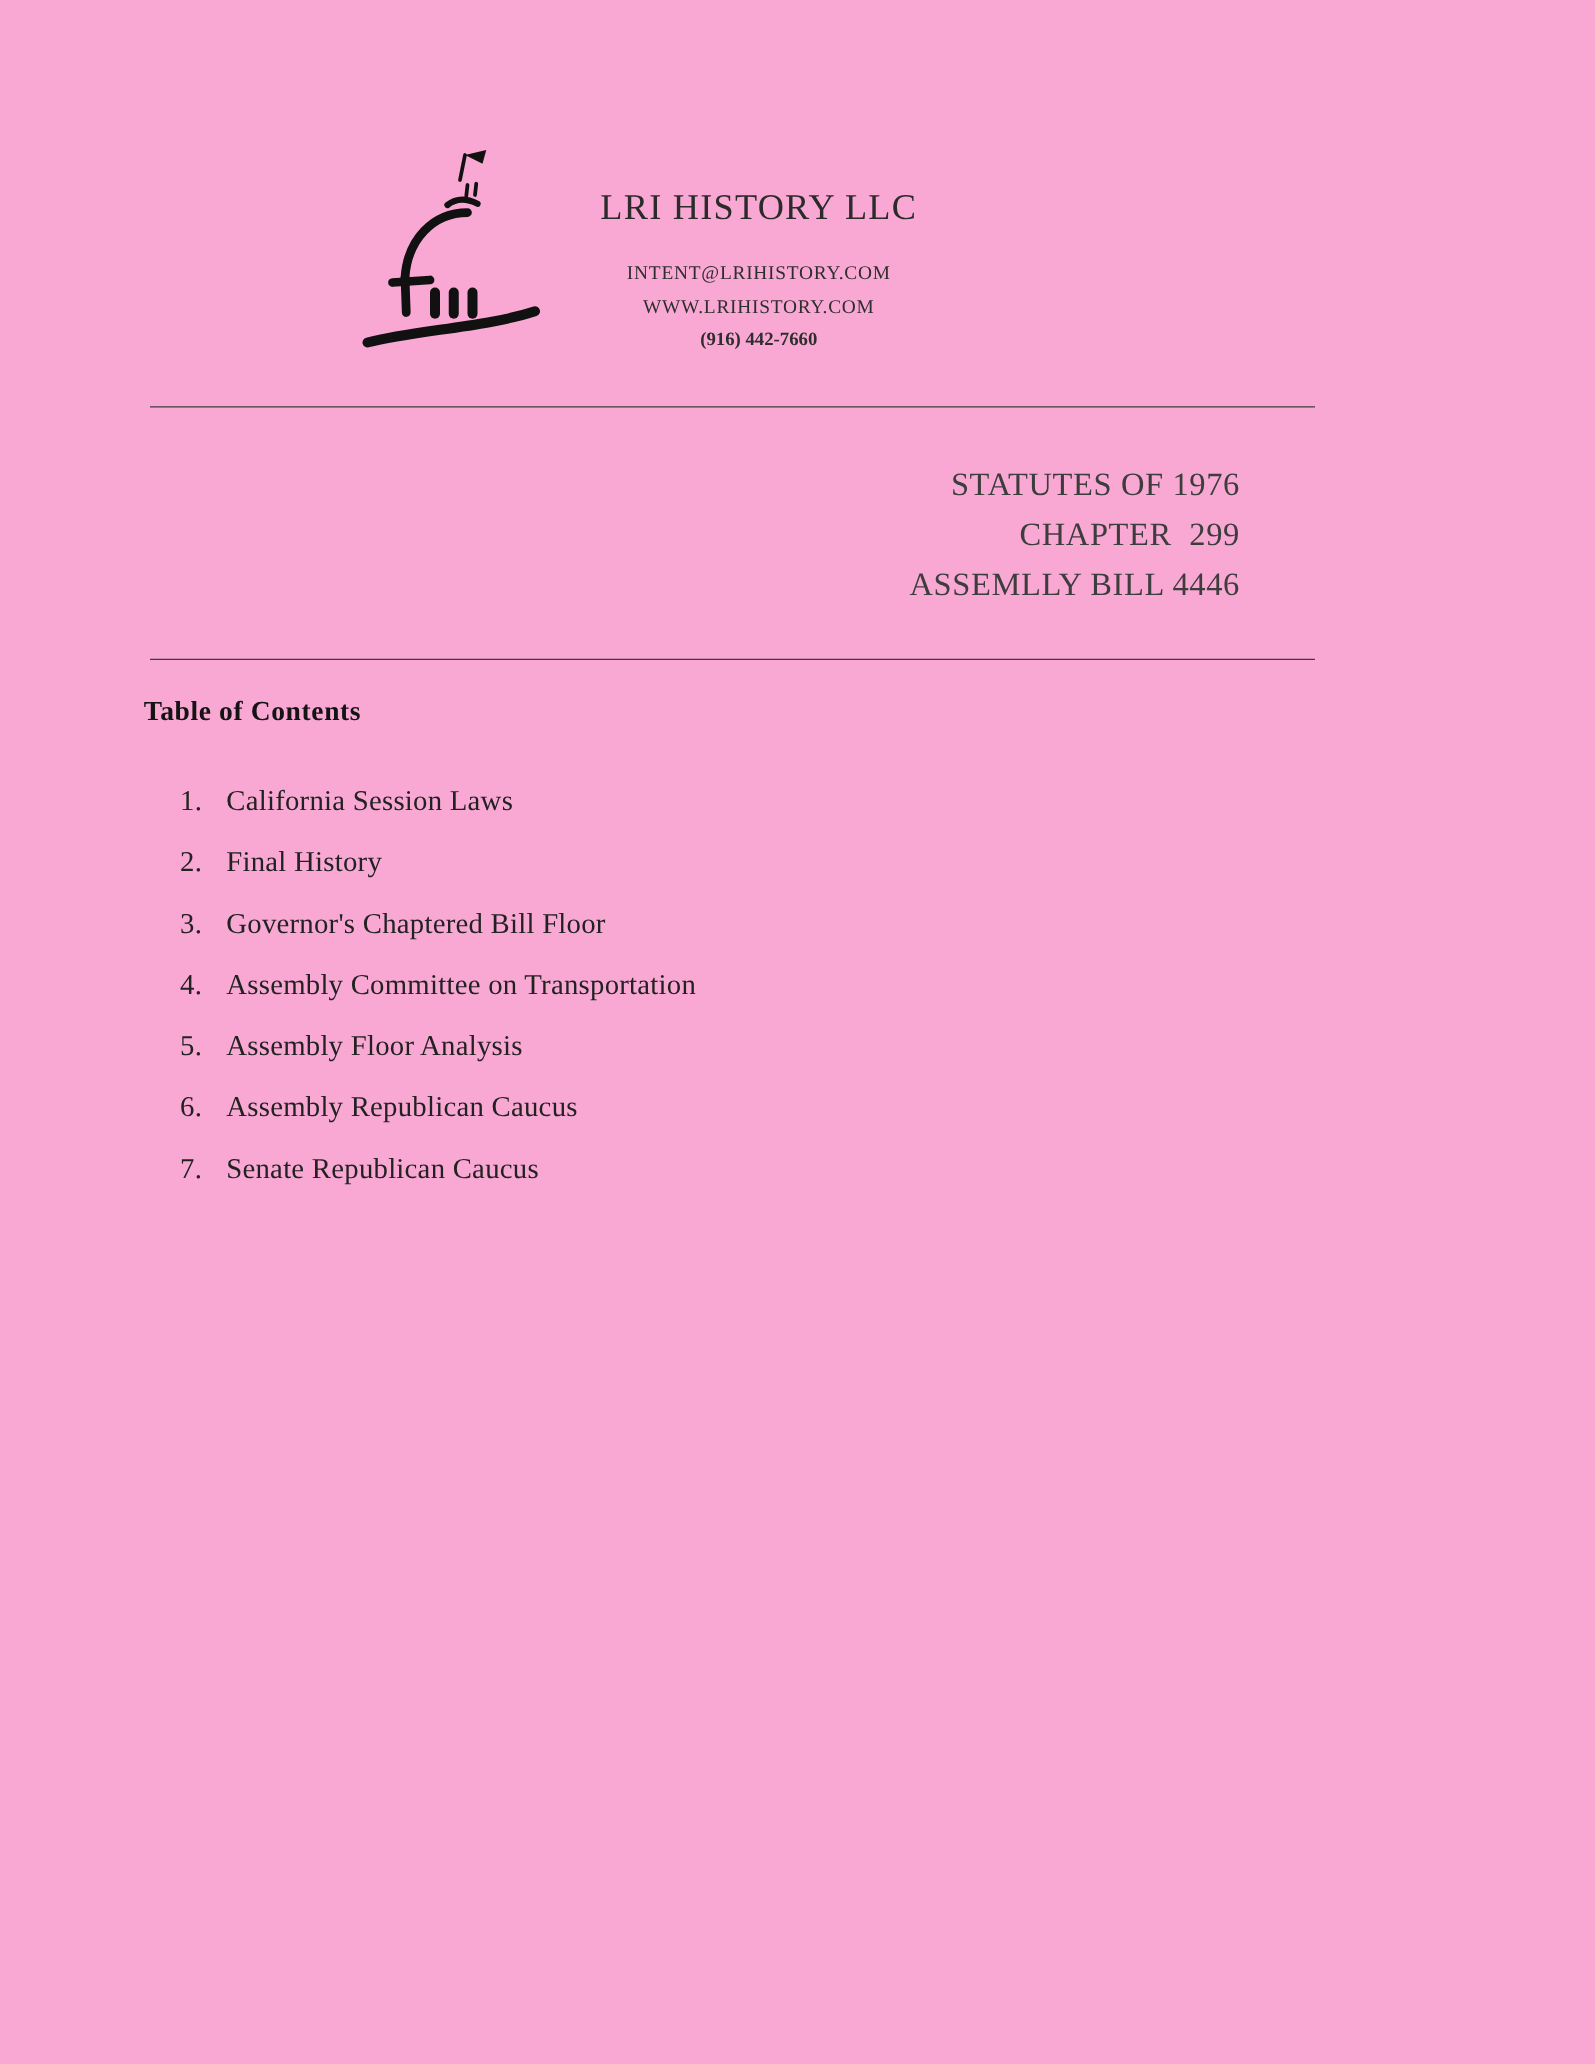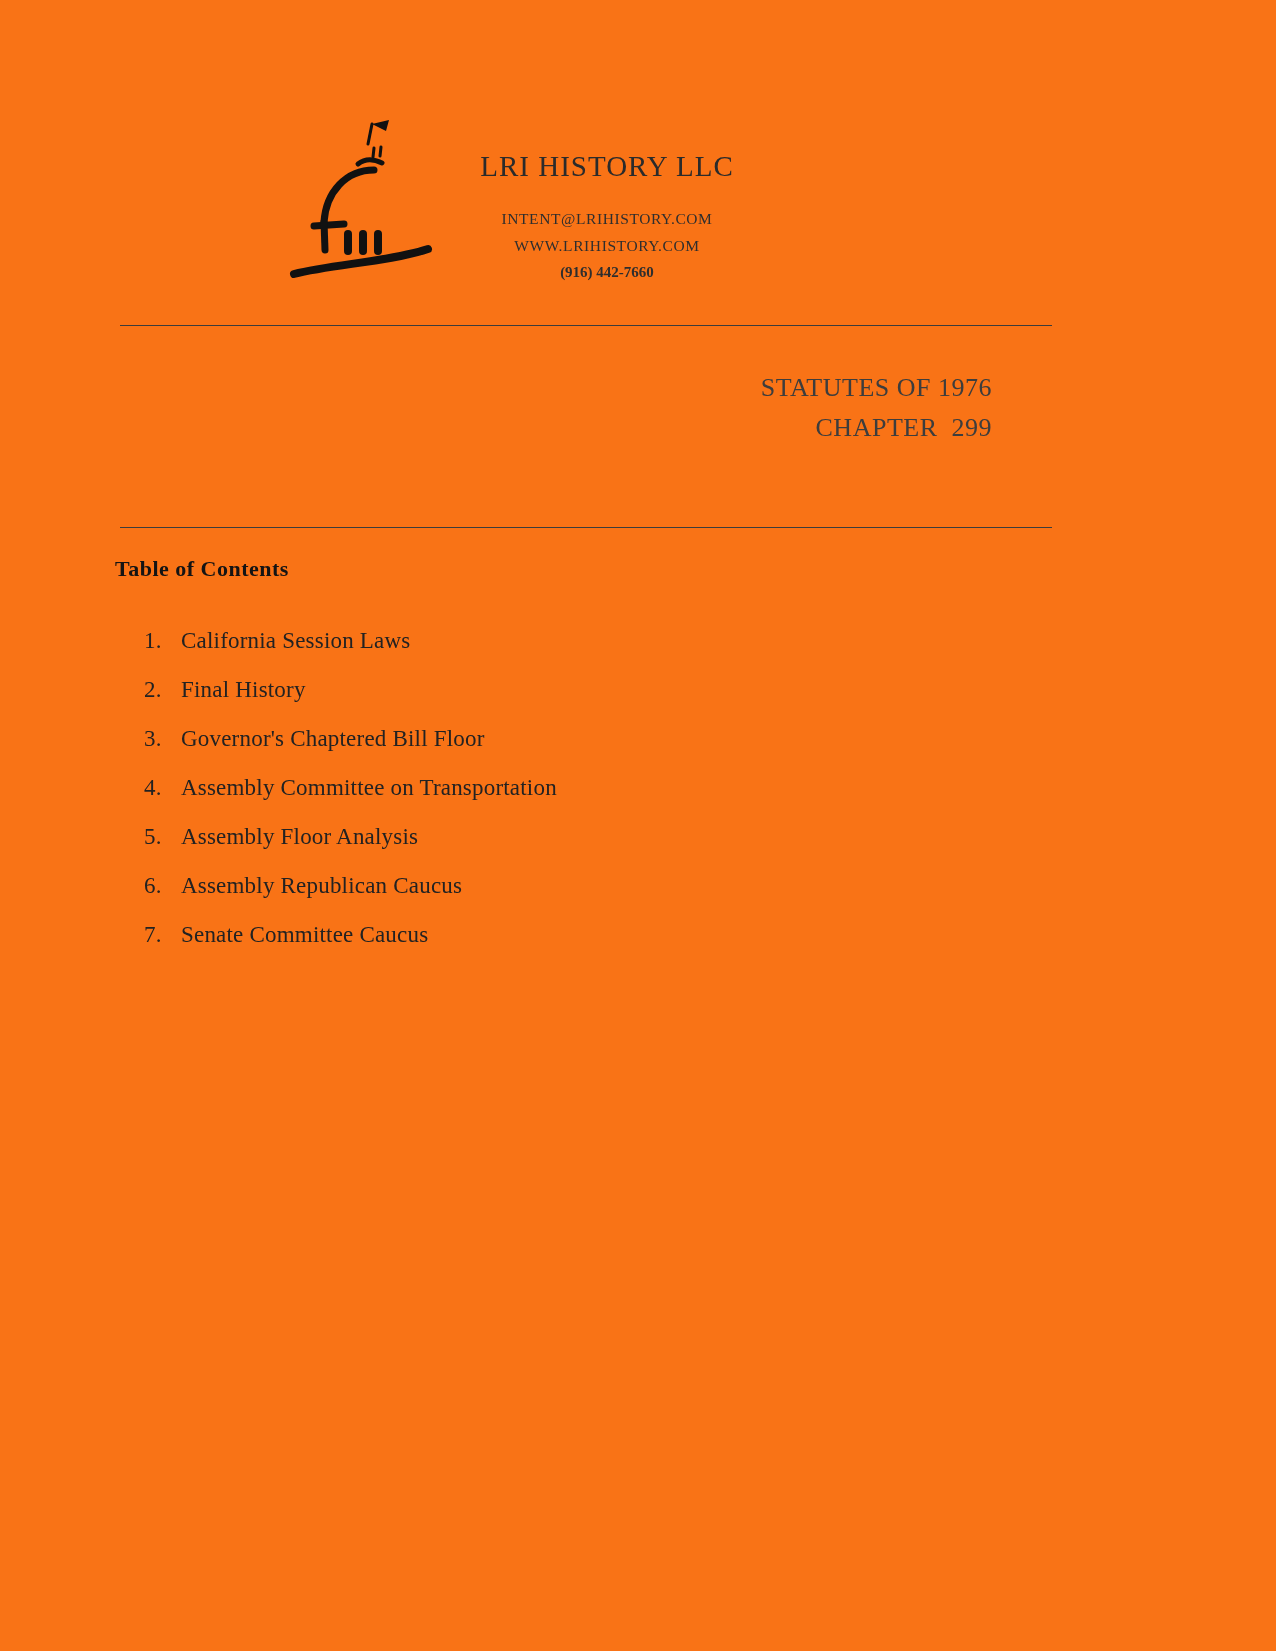--- a/index.html
+++ b/index.html
@@ -4,21 +4,21 @@
 <style>
   html, body {
     margin: 0;
     padding: 0;
     background: #ffffff;
   }
   .page {
     position: relative;
     width: 1276px;
     height: 1651px;
-    background: #f97316;
+    background: #f9a8d4;
     font-family: "Liberation Serif", "DejaVu Serif", serif;
     color: #1f1f1f;
     overflow: hidden;
   }
 
   
   .logo {
     position: absolute;
     left: 288px;
     top: 118px;
@@ -147,20 +147,21 @@
     <div class="header-email">INTENT@LRIHISTORY.COM</div>
     <div class="header-site">WWW.LRIHISTORY.COM</div>
     <div class="header-phone">(916) 442-7660</div>
   </div>
 
   <div class="rule rule-1"></div>
 
   <div class="title-block">
     <div>STATUTES OF 1976</div>
     <div>CHAPTER  299</div>
+    <div>ASSEMLLY BILL 4446</div>
   </div>
 
   <div class="rule rule-2"></div>
 
   <div class="toc-heading">Table of Contents</div>
 
   <div class="toc-list">
     <div class="toc-item">
       <span class="toc-num">1.</span>
       <span class="toc-label">California Session Laws</span>
@@ -180,17 +181,17 @@
     <div class="toc-item">
       <span class="toc-num">5.</span>
       <span class="toc-label">Assembly Floor Analysis</span>
     </div>
     <div class="toc-item">
       <span class="toc-num">6.</span>
       <span class="toc-label">Assembly Republican Caucus</span>
     </div>
     <div class="toc-item">
       <span class="toc-num">7.</span>
-      <span class="toc-label">Senate Committee Caucus</span>
+      <span class="toc-label">Senate Republican Caucus</span>
     </div>
   </div>
 
 </div>
 
 </body></html>

